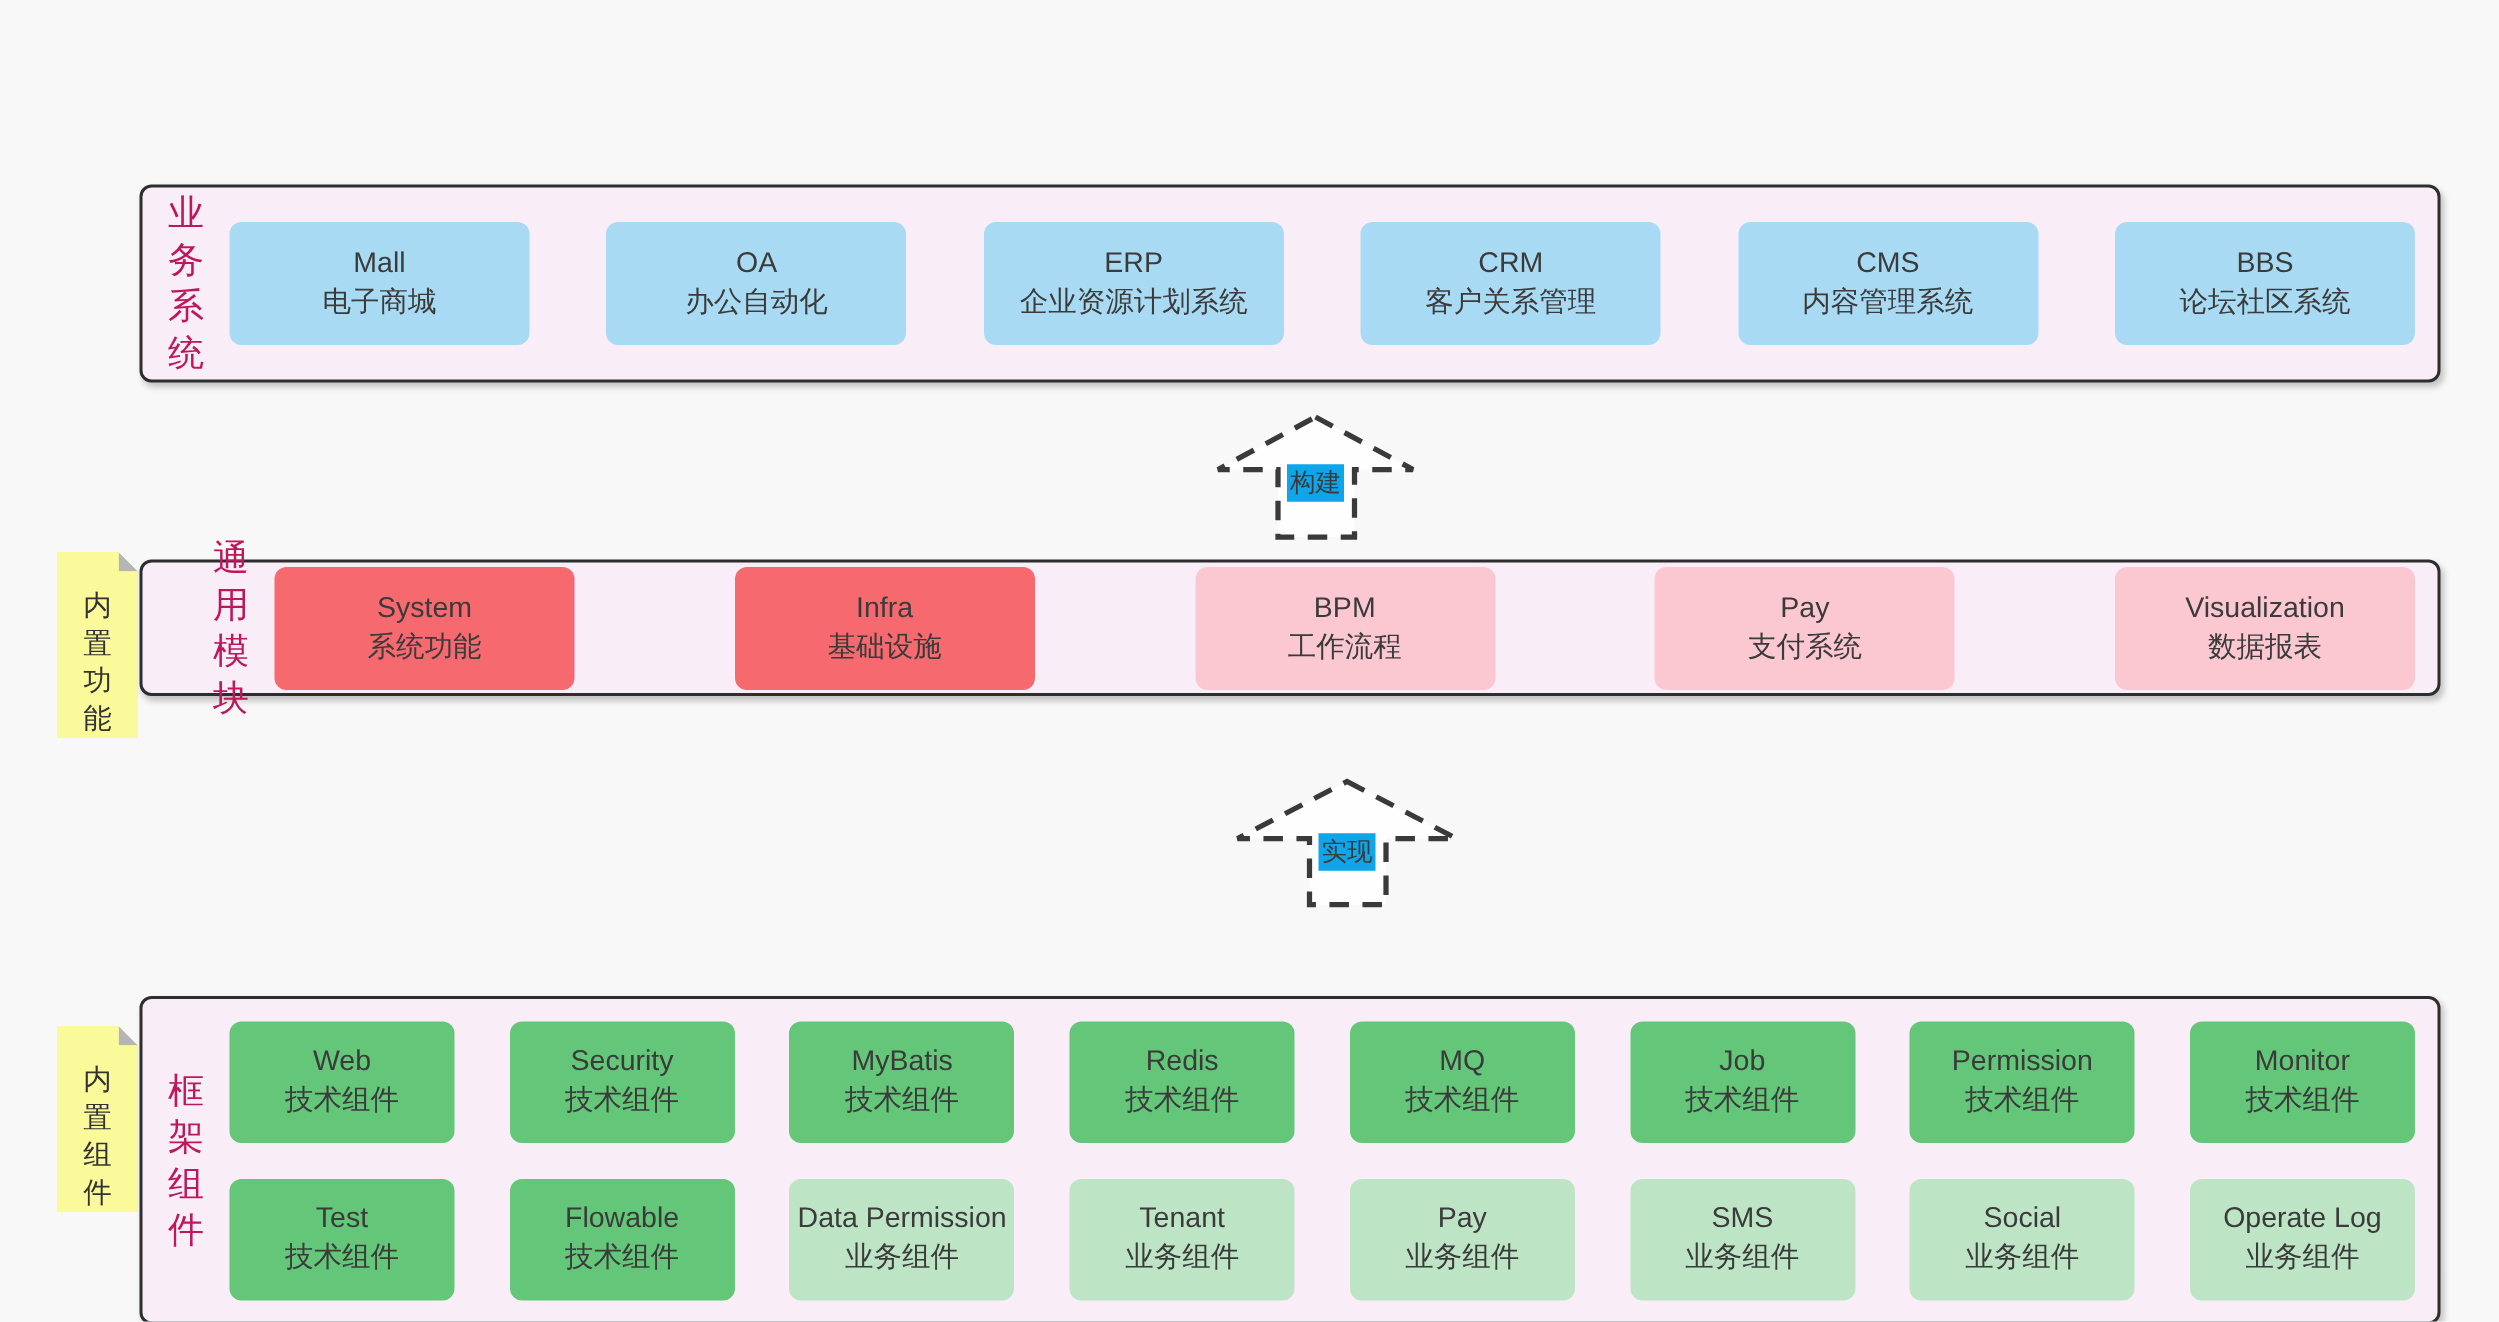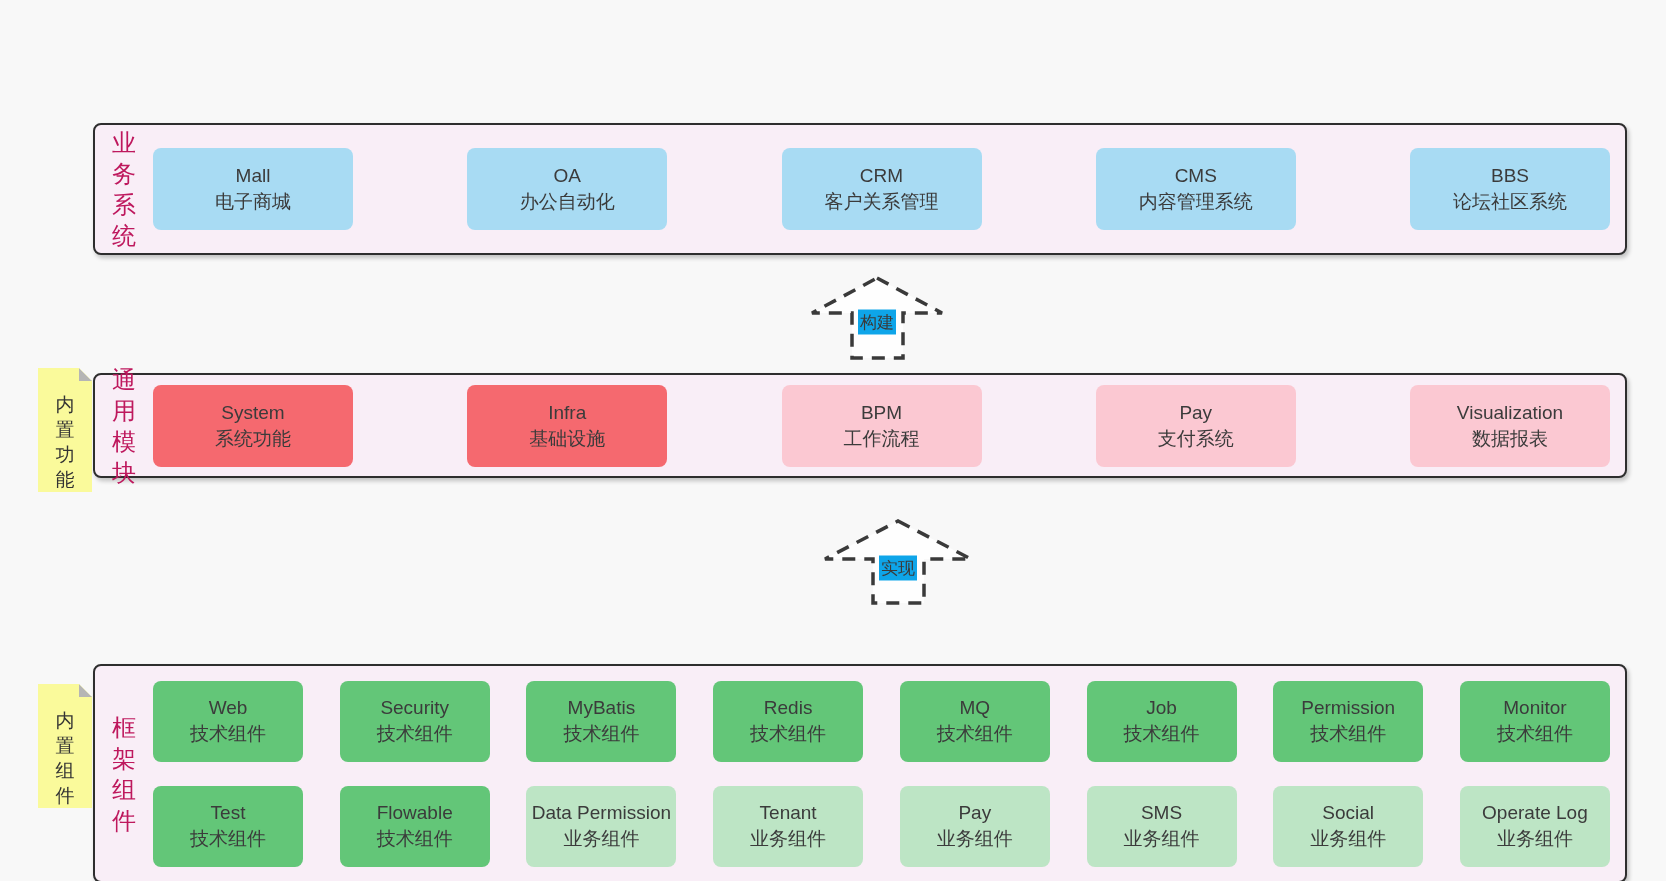--- a/index.html
+++ b/index.html
@@ -18,21 +18,21 @@
     left: 93px;
     width: 1534px;
     background: var(--panel-bg, #f9eef7);
     border: 2px solid var(--panel-border, #2e2e2e);
     border-radius: 8px;
     box-shadow: 2px 3px 4px rgba(0,0,0,0.22);
     display: flex;
     z-index: 2;
   }
   .panel-business   { top: 123px; height: 132px; }
-  .panel-modules    { top: 373px; height: 105px; }
+  .panel-modules    { top: 373px; height: 91px; padding-left: 30px; }
   .panel-components { top: 620px; height: 219px; margin-top: 44px; }
 
   .vlabel {
     width: 58px;
     flex: 0 0 58px;
     display: flex;
     align-items: center;
     justify-content: center;
   }
   .vlabel-text {
@@ -153,20 +153,24 @@
   <div class="boxes-area" id="business-boxes">
       <div class="box box-lg blue">
         <div>Mall</div>
         <div>电子商城</div>
       </div>
       <div class="box box-lg blue">
         <div>OA</div>
         <div>办公自动化</div>
       </div>
       <div class="box box-lg blue">
+        <div>ERP</div>
+        <div>企业资源计划系统</div>
+      </div>
+      <div class="box box-lg blue">
         <div>CRM</div>
         <div>客户关系管理</div>
       </div>
       <div class="box box-lg blue">
         <div>CMS</div>
         <div>内容管理系统</div>
       </div>
       <div class="box box-lg blue">
         <div>BBS</div>
         <div>论坛社区系统</div>

